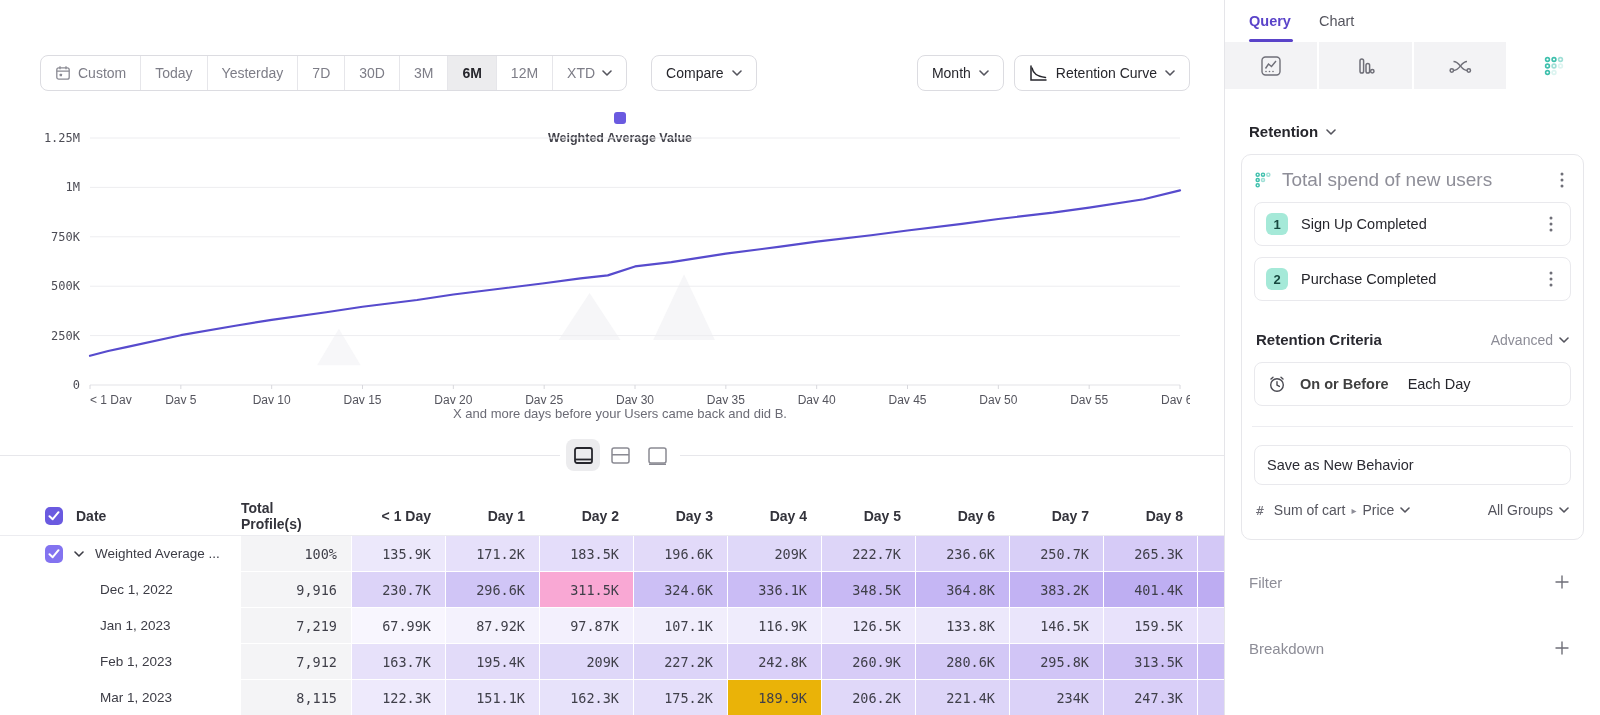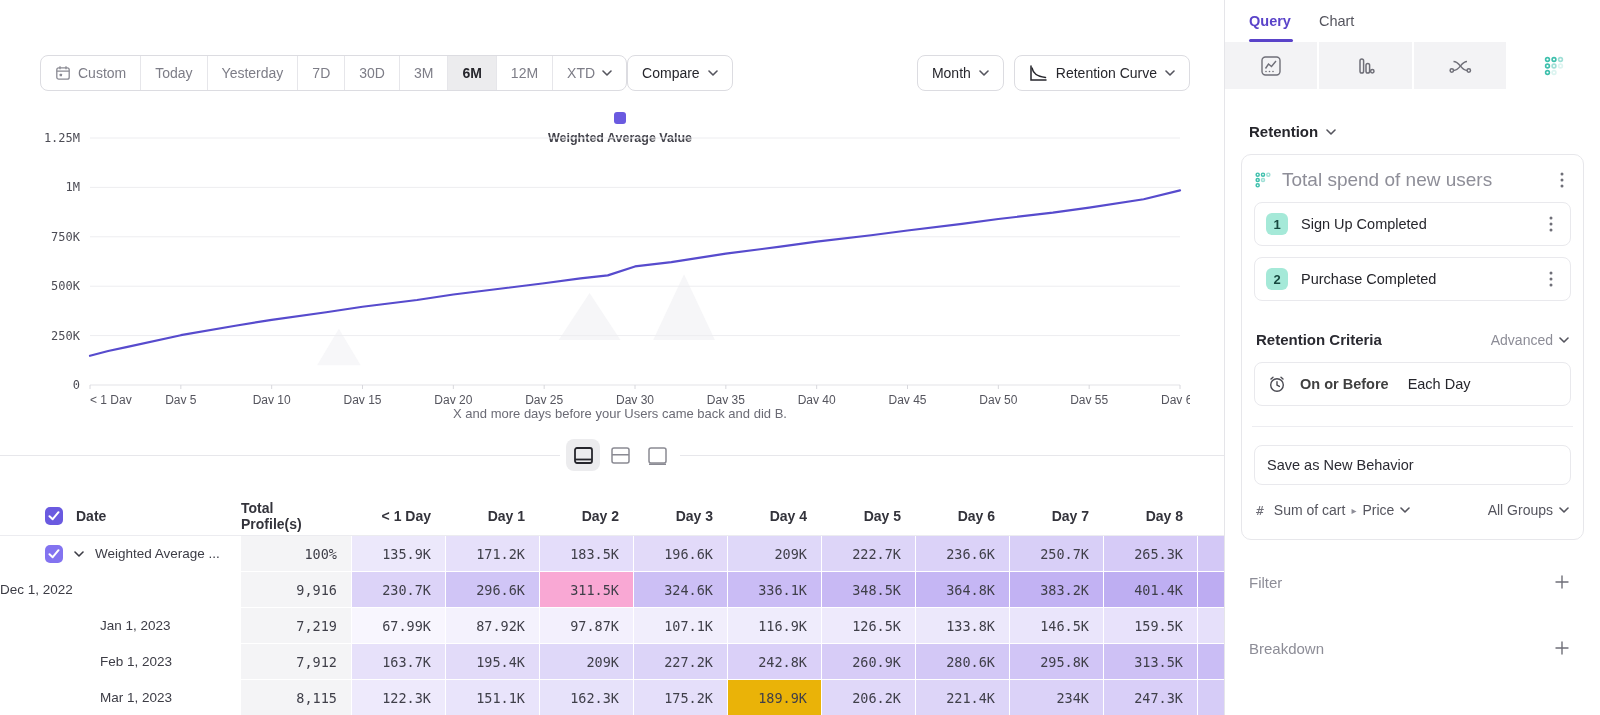--- a/index.html
+++ b/index.html
@@ -9,21 +9,21 @@
   .app { position:relative; width:1600px; height:715px; background:#fff; }
   .main { position:absolute; left:0; top:0; width:1224px; height:715px; }
 
   
   .toolbar { position:absolute; left:40px; top:55px; right:34px; height:36px; display:flex; align-items:center; }
   .seg-group { display:flex; align-items:stretch; height:36px; border:1px solid #dcdce1; border-radius:8px; background:#fff; overflow:hidden; }
   .seg { display:flex; align-items:center; gap:7px; padding:0 14px; font-size:14px; color:#7d7d87; border-right:1px solid #e6e6ea; cursor:pointer; white-space:nowrap; }
   .seg:last-child { border-right:none; }
   .seg.sel { background:#ececee; color:#26262c; font-weight:bold; }
   .btn { display:flex; align-items:center; gap:8px; height:36px; padding:0 14px; border:1px solid #dcdce1; border-radius:8px; background:#fff; font-size:14px; color:#26262c; cursor:pointer; white-space:nowrap; }
-  .compare-btn { }
+  .compare-btn { margin-left:24px; }
   .spacer { flex:1; }
   .curve-btn { margin-left:10px; }
   .chev { color:#55555e; display:inline-flex; }
 
   
   .legend { position:absolute; left:60px; top:112px; width:1120px; display:flex; justify-content:space-between; align-items:center; gap:7px; font-size:12.5px; color:#44444c; font-weight:bold;flex-direction:column; }
   .legend-swatch { width:12px; height:12px; border-radius:3px; }
   svg.chart { position:absolute; left:30px; top:126px; }
   .axis-caption { position:absolute; left:60px; top:406px; width:1120px; text-align:center; font-size:13px; color:#6b6b75; }
 
@@ -272,21 +272,21 @@
           <div class="cell" style="background: rgb(236, 232, 251);">135.9K</div>
           <div class="cell" style="background: rgb(230, 224, 250);">171.2K</div>
           <div class="cell" style="background: rgb(228, 221, 250);">183.5K</div>
           <div class="cell" style="background: rgb(226, 218, 249);">196.6K</div>
           <div class="cell" style="background: rgb(223, 216, 249);">209K</div>
           <div class="cell" style="background: rgb(221, 213, 248);">222.7K</div>
           <div class="cell" style="background: rgb(219, 210, 248);">236.6K</div>
           <div class="cell" style="background: rgb(216, 207, 247);">250.7K</div>
           <div class="cell" style="background: rgb(214, 203, 247);">265.3K</div>
           <div class="cell" style="background: rgb(211, 200, 246);"></div>
-          <div class="cell date" style="">
+          <div class="cell date" style="padding-left: 100px;">
             <span>Dec 1, 2022</span>
           </div>
           <div class="cell total">9,916</div>
           <div class="cell" style="background: rgb(220, 211, 248);">230.7K</div>
           <div class="cell" style="background: rgb(208, 197, 246);">296.6K</div>
           <div class="cell" style="background: #f9a8d4;">311.5K</div>
           <div class="cell" style="background: rgb(204, 191, 245);">324.6K</div>
           <div class="cell" style="background: rgb(202, 188, 245);">336.1K</div>
           <div class="cell" style="background: rgb(200, 185, 244);">348.5K</div>
           <div class="cell" style="background: rgb(197, 182, 244);">364.8K</div>

